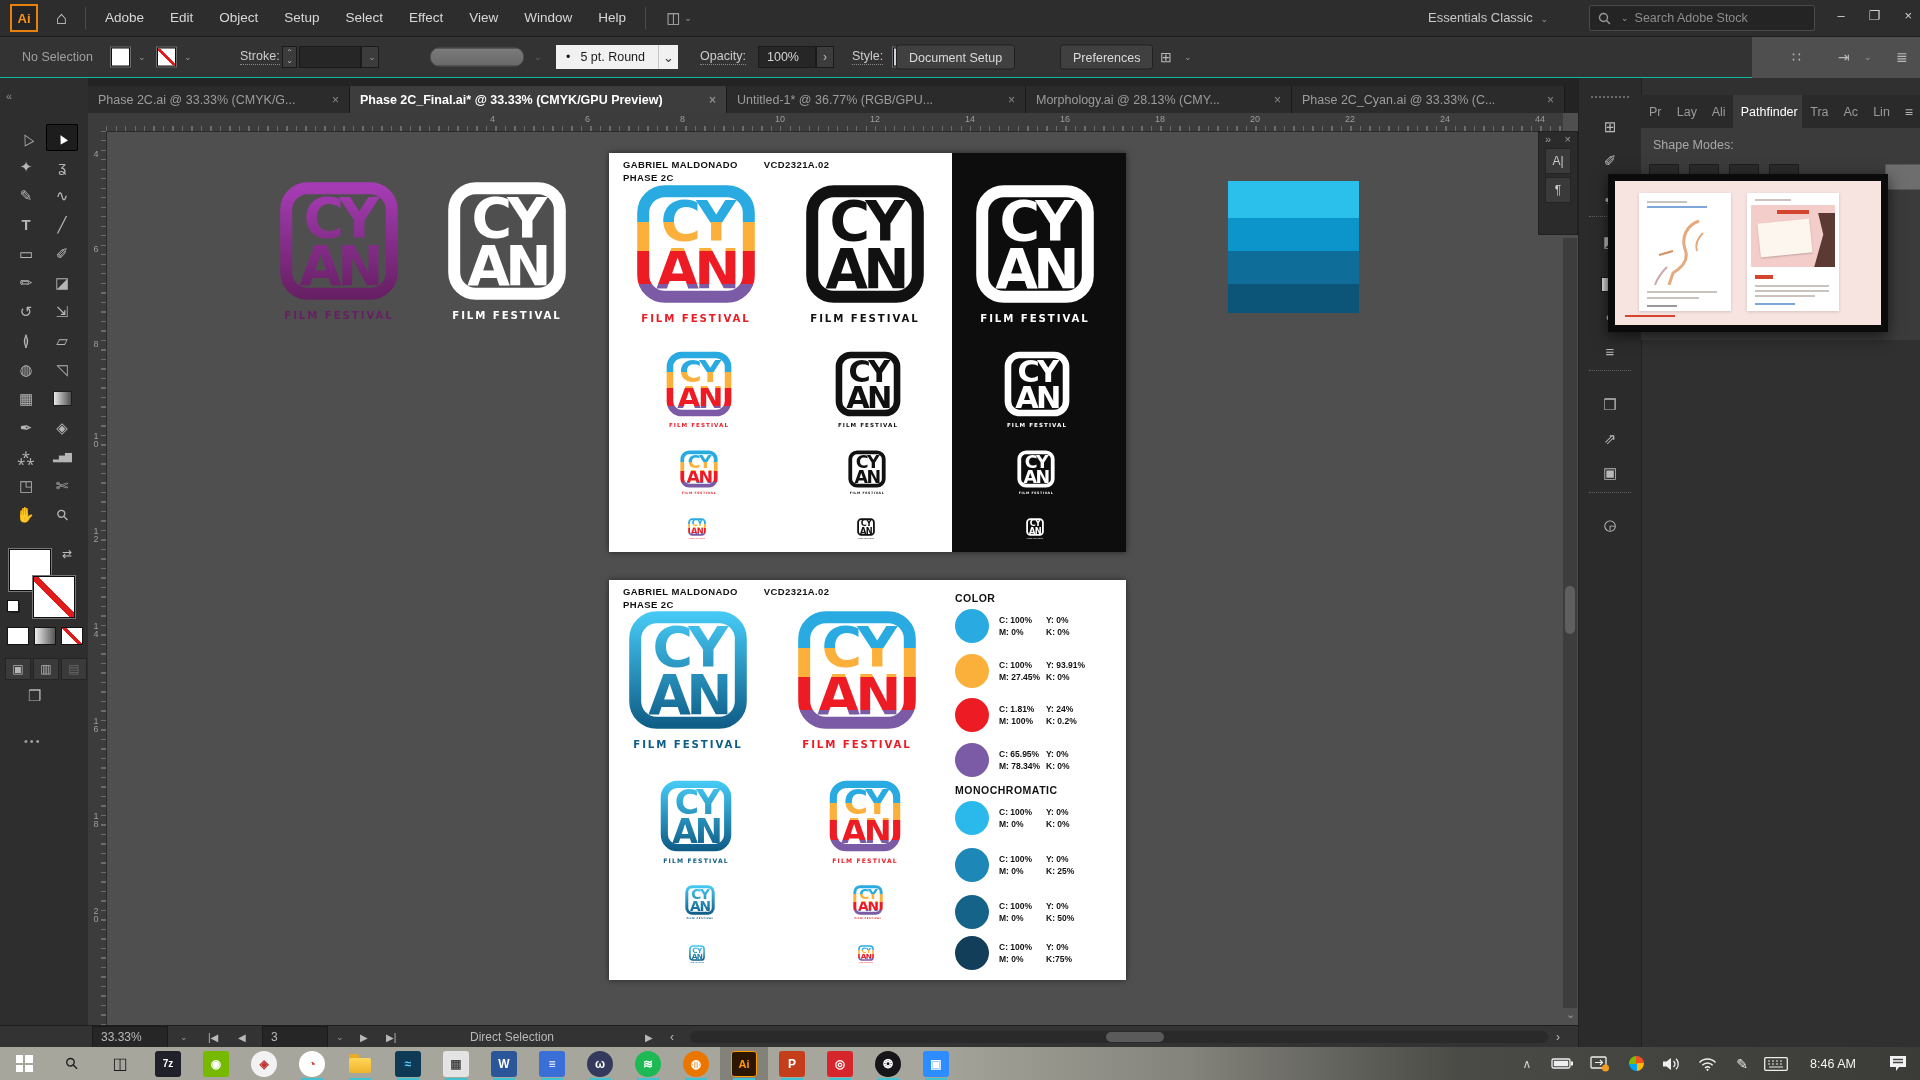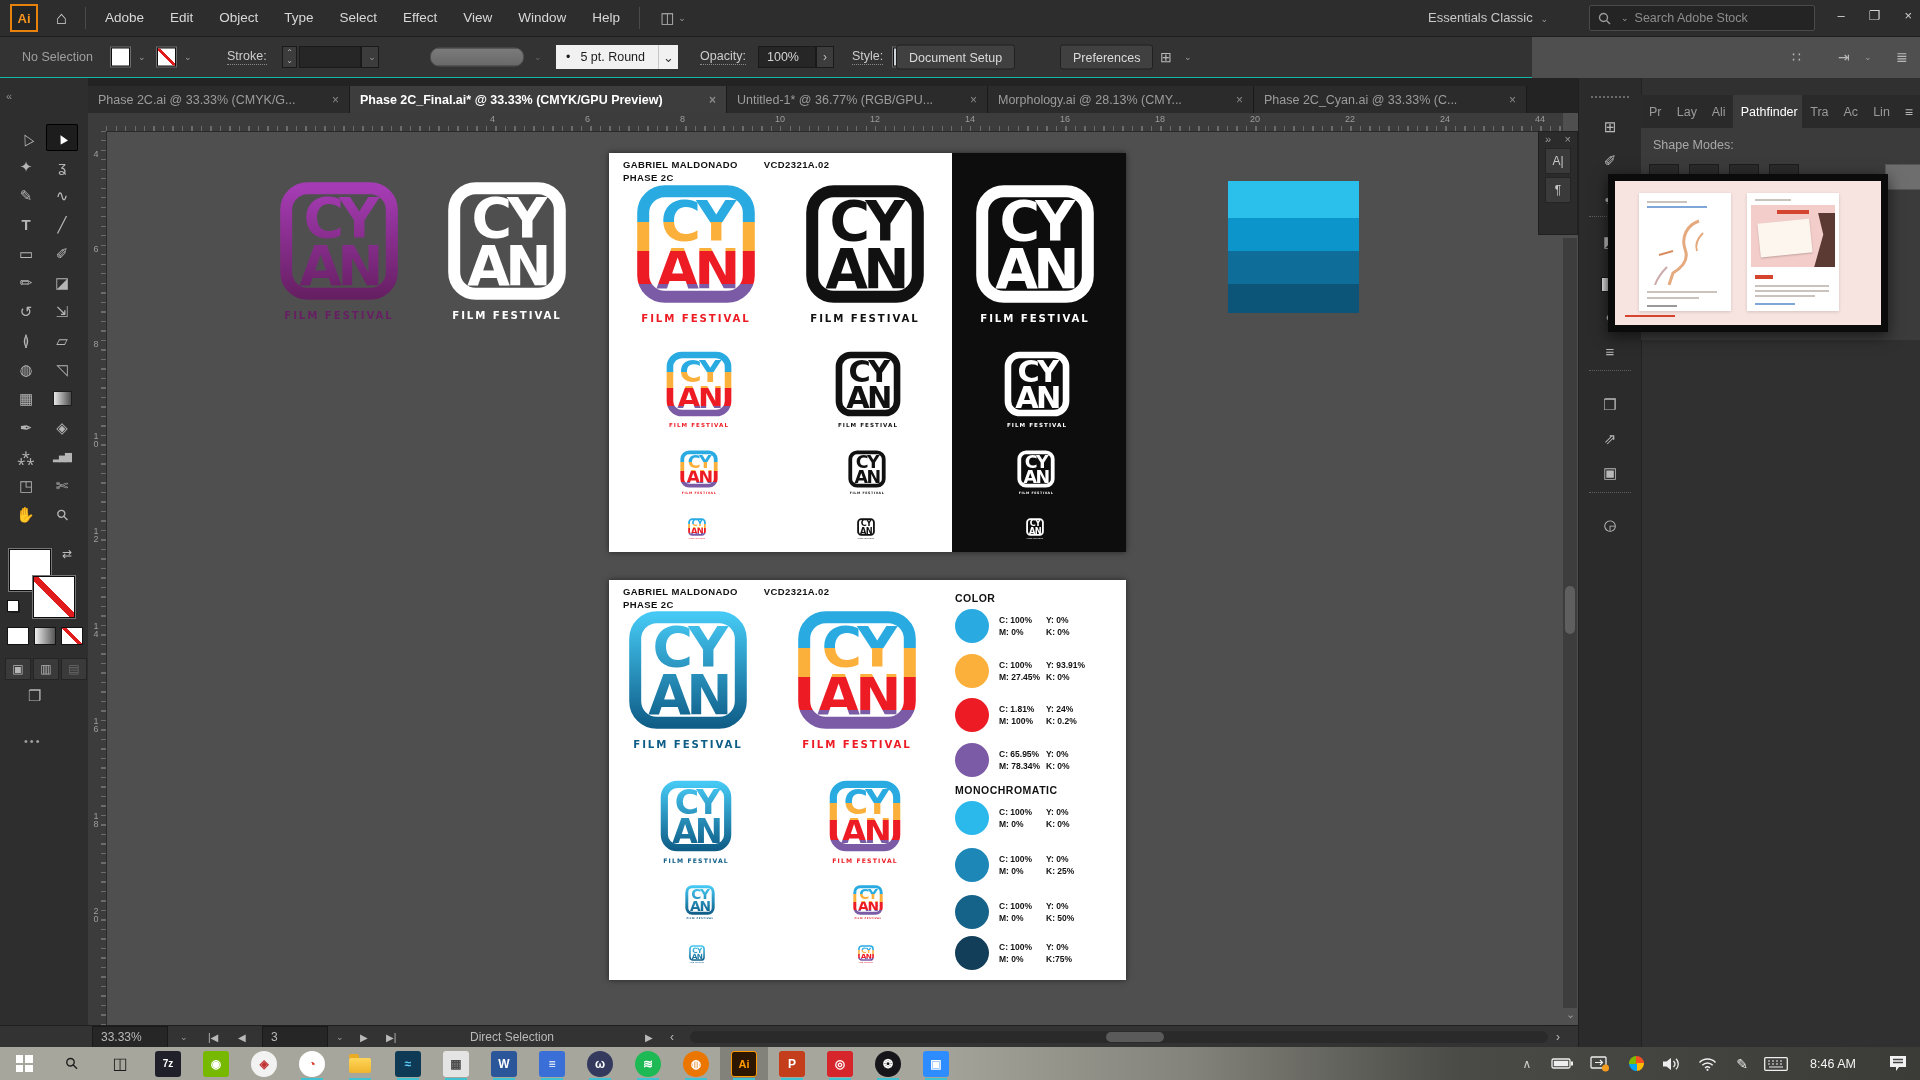--- a/index.html
+++ b/index.html
@@ -10,21 +10,21 @@
   .ai-badge{width:24px;height:24px;border:2px solid #e8820d;color:#f7941e;font-weight:bold;font-size:13px;display:flex;align-items:center;justify-content:center;margin-left:10px;background:#242424}
   .home-ic{font-size:18px;color:#d6d6d6;margin:0 12px 0 18px}
   .msep{width:1px;height:22px;background:#4a4a4a;margin:0 6px}
   .menu-item{padding:0 13px;font-size:13.5px;color:#d8d8d8;height:36px;line-height:36px;cursor:default}
   .ws-ic{font-size:15px;color:#bbb;margin-left:14px}
   .caret{font-size:9px;color:#9a9a9a;margin-left:4px}
   .workspace{position:absolute;left:1428px;top:0;height:36px;line-height:36px;font-size:13px;color:#c9c9c9}
   .search-box{position:absolute;left:1589px;top:5px;width:208px;height:24px;background:#242424;border:1px solid #4a4a4a;border-radius:2px;display:flex;align-items:center;gap:6px;padding:0 8px;color:#8d8d8d;font-size:12.5px}
   .win-controls{position:absolute;right:8px;top:0;display:flex;gap:24px;height:30px;align-items:center;color:#d2d2d2;font-size:13px}
   
-  .control-bar{position:absolute;left:0;top:37px;width:1532px;height:40px;background:#333333;border-bottom:1px solid #14b8a6}
+  .control-bar{position:absolute;left:0;top:37px;width:1752px;height:40px;background:#333333;border-bottom:1px solid #14b8a6}
   .cb{position:absolute;top:50%;transform:translateY(-50%)}
   .dotted-lbl{border-bottom:1px dotted #8a8a8a;padding-bottom:1px;font-size:12.5px;color:#cdcdcd}
   .sw{width:17px;height:17px;background:#fff;box-shadow:0 0 0 1px #0f0f0f,0 0 0 2px #6e6e6e}
   .slash{position:relative}
   .slash::after{content:"";position:absolute;inset:0;background:linear-gradient(45deg,transparent 44%,#e01b1b 44%,#e01b1b 56%,transparent 56%)}
   .dark-field{background:#262626;border:1px solid #1a1a1a;height:22px;box-sizing:border-box}
   .caret-box{width:18px;height:22px;display:flex;align-items:center;justify-content:center;background:#3c3c3c;border:1px solid #1a1a1a;box-sizing:border-box}
   .stepper{width:15px;height:22px;background:#3c3c3c;border:1px solid #1a1a1a;display:flex;flex-direction:column;align-items:center;justify-content:center;font-size:8px;color:#bbb;line-height:8px;box-sizing:border-box}
   .brush-prev{width:92px;height:17px;border-radius:9px;background:linear-gradient(#7b7b7b,#696969);border:1px solid #565656}
   .white-drop{background:#f1f1f1;color:#1c1c1c;height:24px;display:flex;align-items:center;font-size:12.5px;box-sizing:border-box;padding:0 10px;gap:10px}
@@ -193,21 +193,21 @@
     </defs>
   </svg>
 
   <div class="menu-bar">
     <div class="ai-badge">Ai</div>
     <span class="home-ic">⌂</span>
     <div class="msep"></div>
     <div class="menu-item">Adobe</div>
     <div class="menu-item">Edit</div>
     <div class="menu-item">Object</div>
-    <div class="menu-item">Type</div>
+    <div class="menu-item">Setup</div>
     <div class="menu-item">Select</div>
     <div class="menu-item">Effect</div>
     <div class="menu-item">View</div>
     <div class="menu-item">Window</div>
     <div class="menu-item">Help</div>
     <div class="msep"></div>
     <span class="ws-ic">◫</span>
     <span class="caret">⌄</span>
     <div class="workspace">
       <span>Essentials Classic</span>
@@ -227,21 +227,21 @@
       <span>×</span>
     </div>
   </div>
 
   <div class="control-bar">
     <span class="cb" style="left:22px;color:#9f9f9f;font-size:12.5px">No Selection</span>
     <div class="cb sw" style="left:112px"></div>
     <span class="cb caret" style="left:134px">⌄</span>
     <div class="cb sw slash" style="left:158px"></div>
     <span class="cb caret" style="left:180px">⌄</span>
-    <span class="cb dotted-lbl" style="left:227px">Stroke:</span>
+    <span class="cb dotted-lbl" style="left:240px">Stroke:</span>
     <div class="cb stepper" style="left:282px">
       <span>⌃</span>
       <span>⌄</span>
     </div>
     <div class="cb dark-field" style="left:299px;width:62px"></div>
     <div class="cb caret-box" style="left:361px">
         <span class="caret">⌄</span>
       </div>
     <div class="cb brush-prev" style="left:430px"></div>
     <span class="cb caret" style="left:530px;color:#666">⌄</span>
@@ -281,21 +281,21 @@
     </div>
   <div class="tab-bar">
     <div class="doc-tab" style="width:262px">
       <span class="lbl">Phase 2C.ai @ 33.33% (CMYK/G...</span>
       <span class="x">×</span>
     </div>
     <div class="doc-tab active" style="width:377px">
       <span class="lbl">Phase 2C_Final.ai* @ 33.33% (CMYK/GPU Preview)</span>
       <span class="x">×</span>
     </div>
-    <div class="doc-tab" style="width:261px">
+    <div class="doc-tab" style="width:299px">
       <span class="lbl">Untitled-1* @ 36.77% (RGB/GPU...</span>
       <span class="x">×</span>
     </div>
     <div class="doc-tab" style="width:266px">
       <span class="lbl">Morphology.ai @ 28.13% (CMY...</span>
       <span class="x">×</span>
     </div>
     <div class="doc-tab" style="width:273px">
       <span class="lbl">Phase 2C_Cyan.ai @ 33.33% (C...</span>
       <span class="x">×</span>

